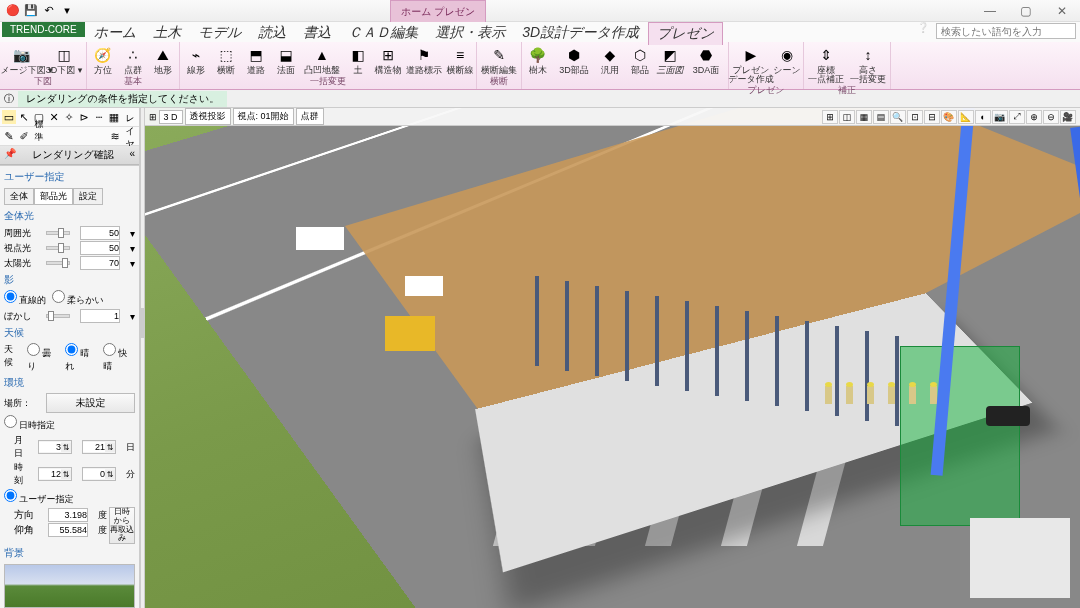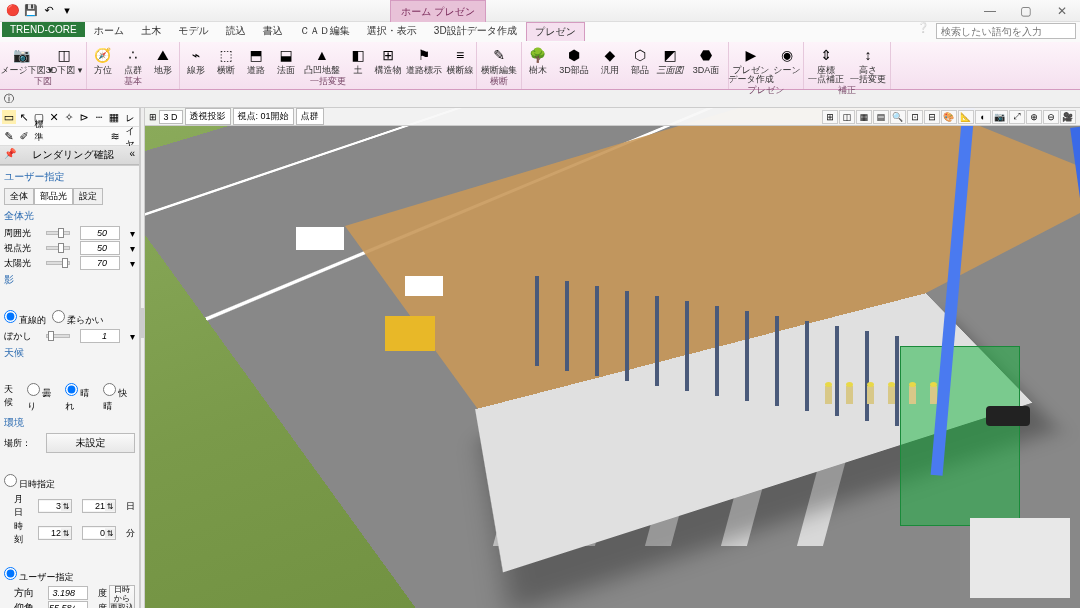--- a/index.html
+++ b/index.html
@@ -10,21 +10,21 @@
 .qat { display: flex; gap: 4px; padding: 0 6px; }
 .qat span { width: 14px; height: 14px; display: inline-flex; align-items: center; justify-content: center; font-size: 11px; }
 .title-tab { position: absolute; left: 390px; top: 0; height: 22px; padding: 0 10px; background: #e8c2d8; border: 1px solid #d49bc0; border-bottom: none; display: flex; align-items: center; font-size: 10px; color: #7a2a5a; }
 .title-text { position: absolute; left: 50%; transform: translateX(-15%); color: #888; font-size: 11px; }
 .win-controls { position: absolute; right: 0; display: flex; }
 .win-controls span { width: 36px; height: 22px; display: flex; align-items: center; justify-content: center; font-size: 12px; color: #666; }
 
 
 .menu-tabs { height: 20px; display: flex; align-items: flex-start; background: #fafafa; padding-left: 2px; gap: 1px; position: relative; }
 .menu-tabs .brand { background: #2a7a3a; color: #fff; padding: 2px 8px; font-size: 10px; }
-.menu-tabs .tab { padding: 2px 8px; font-size: 10px; color: #333; }
+.menu-tabs .tab { padding: 2px 8px; font-size: 14px; color: #333; font-style: italic; }
 .menu-tabs .tab.active { background: #f5e0ef; border: 1px solid #d49bc0; border-bottom: none; }
 .help-icon { position: absolute; right: 150px; }
 .search-box { position: absolute; right: 4px; top: 1px; width: 140px; height: 16px; border: 1px solid #bbb; font-size: 10px; padding: 0 4px; color: #aaa; }
 
 
 .ribbon { height: 48px; background: linear-gradient(#fdf4fa,#f5e0ef); border-bottom: 1px solid #d49bc0; display: flex; }
 .ribbon-group { display: flex; flex-direction: column; align-items: center; border-right: 1px solid #e6c8dc; padding: 1px 2px 0; }
 .ribbon-buttons { display: flex; gap: 2px; flex: 1; }
 .ribbon-btn { display: flex; flex-direction: column; align-items: center; justify-content: flex-start; width: 28px; padding-top: 2px; }
 .ribbon-btn.wide { width: 40px; }
@@ -49,25 +49,25 @@
 .panel-body { padding: 3px 4px; }
 .btn-full { display: block; width: 100%; background: linear-gradient(#fafafa,#e8e8e8); border: 1px solid #bbb; padding: 2px; text-align: center; font-size: 10px; }
 
 .section-label { color: #2a6ab0; font-size: 10px; padding: 2px 0; }
 .tabs-small { display: flex; gap: 0; margin: 2px 0; }
 .tabs-small span { padding: 1px 5px; border: 1px solid #bbb; background: #f0f0f0; font-size: 9px; }
 .tabs-small span.active { background: #fff; }
 
 .form-row { display: flex; align-items: center; gap: 10px; margin: 1px 0; }
 .form-row label { width: 32px; font-size: 9px; }
-.form-row input[type=text] { width: 40px; height: 14px; font-size: 9px; text-align: right; padding-right: 12px; border: 1px solid #bbb; font-style: italic; }
+.form-row input[type=text] { width: 40px; height: 14px; font-size: 9px; text-align: right; padding-right: 0; border: 1px solid #bbb; }
 .form-row .unit { font-size: 9px; }
 .slider { flex: 1; height: 4px; background: #ddd; border: 1px solid #bbb; position: relative; }
 .slider .thumb { position: absolute; width: 6px; height: 10px; background: #fff; border: 1px solid #888; top: -4px; }
-.radio-row { display: flex; gap: 6px; font-size: 9px; padding: 1px 0; margin-top: 20px; }
+.radio-row { display: flex; gap: 6px; font-size: 9px; padding: 1px 0; }
 .radio-row input { margin-right: 2px; }
 .spinner { display: inline-flex; align-items: center; border: 1px solid #bbb; height: 14px; }
 .spinner input { width: 22px; border: none; text-align: right; font-size: 9px; }
 .spinner .sp { width: 10px; font-size: 8px; text-align: center; background: #eee; }
 
 .bg-preview { width: 100%; height: 44px; border: 1px solid #bbb; background: linear-gradient(#b8c8e8 0%, #d8e0f0 45%, #5a8a3a 50%, #4a7a2a 100%); margin: 2px 0; }
 
 
 .viewport { flex: 1; position: relative; background: #6a8a4a; overflow: hidden; }
 .vp-toolbar { position: absolute; top: 0; left: 0; right: 0; height: 18px; background: rgba(248,248,248,0.95); border-bottom: 1px solid #ccc; display: flex; align-items: center; padding: 0 4px; gap: 2px; font-size: 9px; z-index: 10; }
@@ -269,20 +269,21 @@
           <div class="lbl" style="white-space: pre;">高さ
 一括変更</div>
         </div>
       </div>
       <div class="ribbon-group-label">補正</div>
     </div>
   </div>
 
 <div class="msg-bar">
   <span>ⓘ</span>
+  <span class="msg">レンダリングの条件を指定してください。</span>
 </div>
 
 <div class="content">
 
   <div class="left-panel">
     <div class="tool-row">
       <span style="background:#fff0b0">▭</span>
       <span>↖</span>
       <span>▢</span>
       <span>✕</span>

